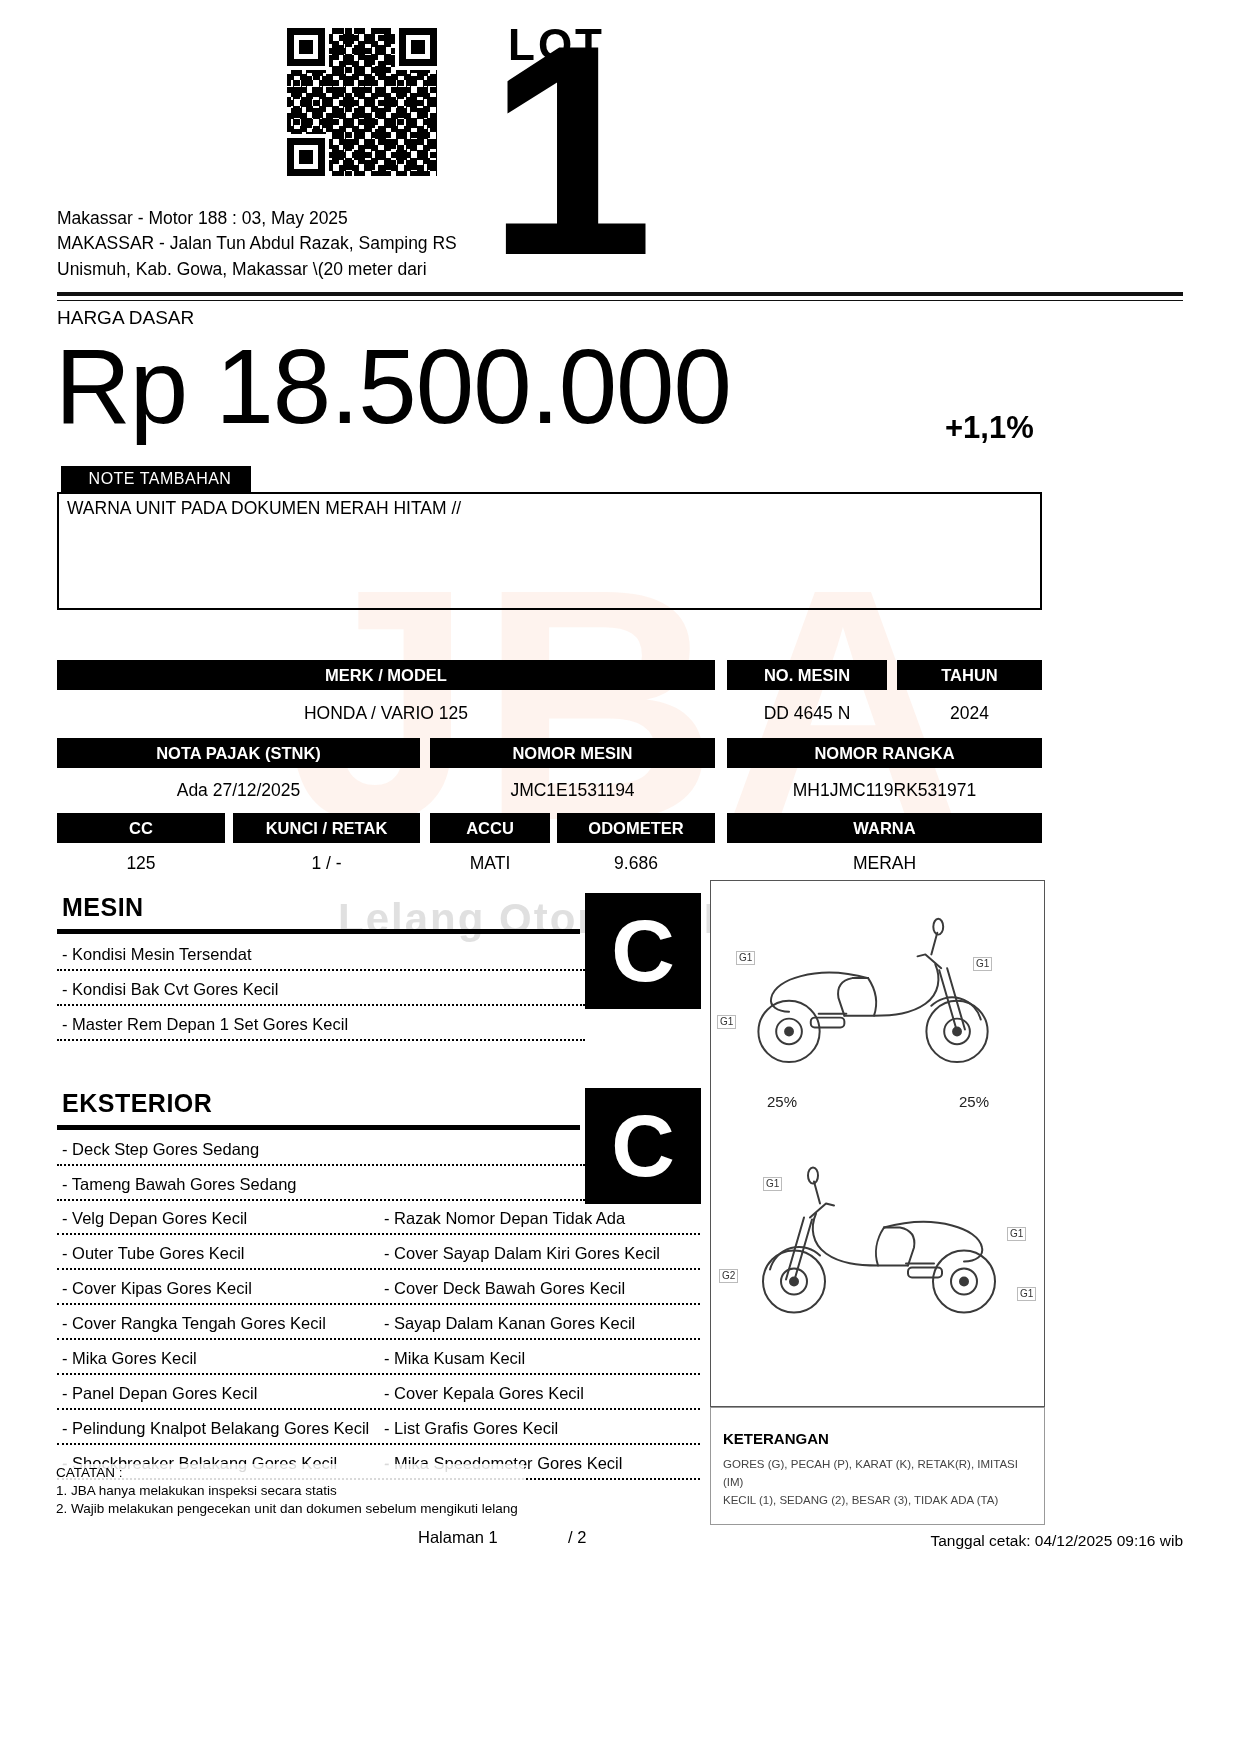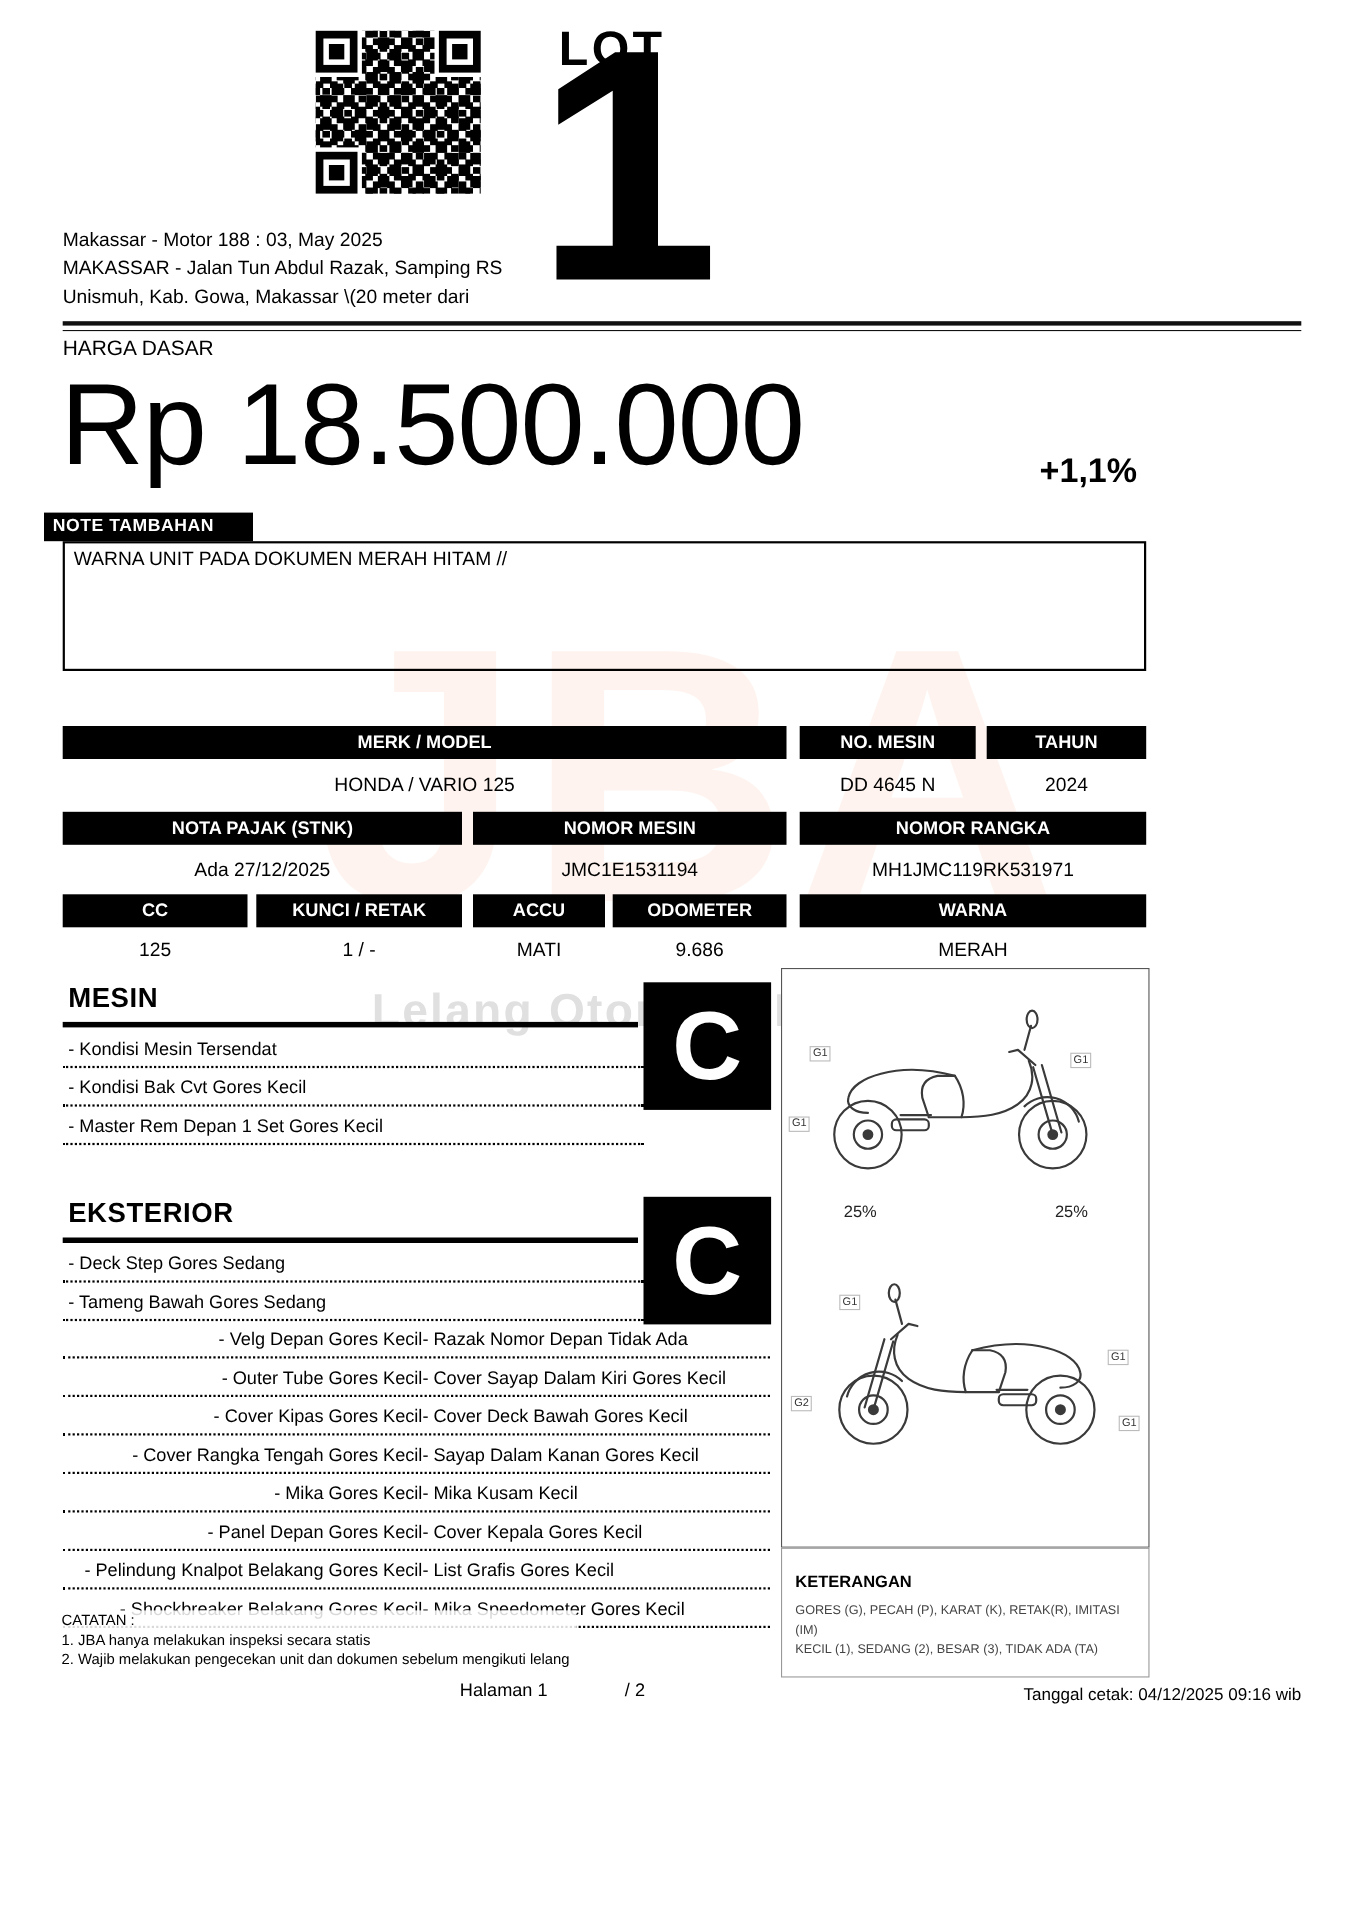--- a/index.html
+++ b/index.html
@@ -47,23 +47,23 @@
   .divider {
     position:absolute; left:57px; top:292px; width:1126px; height:9px;
     border-top:4px solid #111; border-bottom:1.5px solid #111;
   }
 
   .harga-label { position:absolute; left:57px; top:307px; font-size:19px; }
   .harga-value { position:absolute; left:55px; top:332px; font-size:105px; line-height:1.05; letter-spacing:-1px; }
   .harga-change { position:absolute; left:945px; top:410px; font-size:31px; font-weight:bold; }
 
   .note-label {
-    position:absolute; left:40px; top:466px; width:190px; height:26px;
-    background:#000; color:#fff; font-size:16px; font-weight:bold;
-    padding:4px 0 0 8px; letter-spacing:0.5px;
+    position:absolute; left:61px; top:466px; width:190px; height:26px;
+    background:#000; color:#fff; font-size:16px; font-weight:normal;
+    padding:4px 0 0 8px; letter-spacing:0.5px;text-align:center;
   }
   .note-box {
     position:absolute; left:57px; top:492px; width:985px; height:118px;
     border:2px solid #000; padding:4px 8px; font-size:17.5px; background:transparent;
   }
 
   
   .th {
     position:absolute; height:30px; background:#000; color:#fff;
     font-weight:bold; font-size:16.5px; text-align:center; line-height:30px;
@@ -80,21 +80,21 @@
     display:flex; align-items:center; justify-content:center;
   }
   .grade-box .grade { font-size:88px; font-weight:bold; line-height:1; }
 
   .item-list { position:absolute; }
   .item-row {
     border-bottom:2.5px dotted #000; padding:9px 0 5px 5px; font-size:16.5px;
     white-space:nowrap;
   }
   .item-row.two { display:flex; }
-  .item-row.two .col-l { width:322px; flex:none;text-align:right; }
+  .item-row.two .col-l { width:322px; flex:none; }
   .item-row.two .col-r { flex:1; }
 
   
   .diagram-panel {
     position:absolute; left:710px; top:880px; width:335px; height:527px;
     border:1px solid #555; background:#fff;
   }
   .scooter { position:absolute; }
   .g-label {
     position:absolute; font-size:10px; color:#333; background:#fff;

